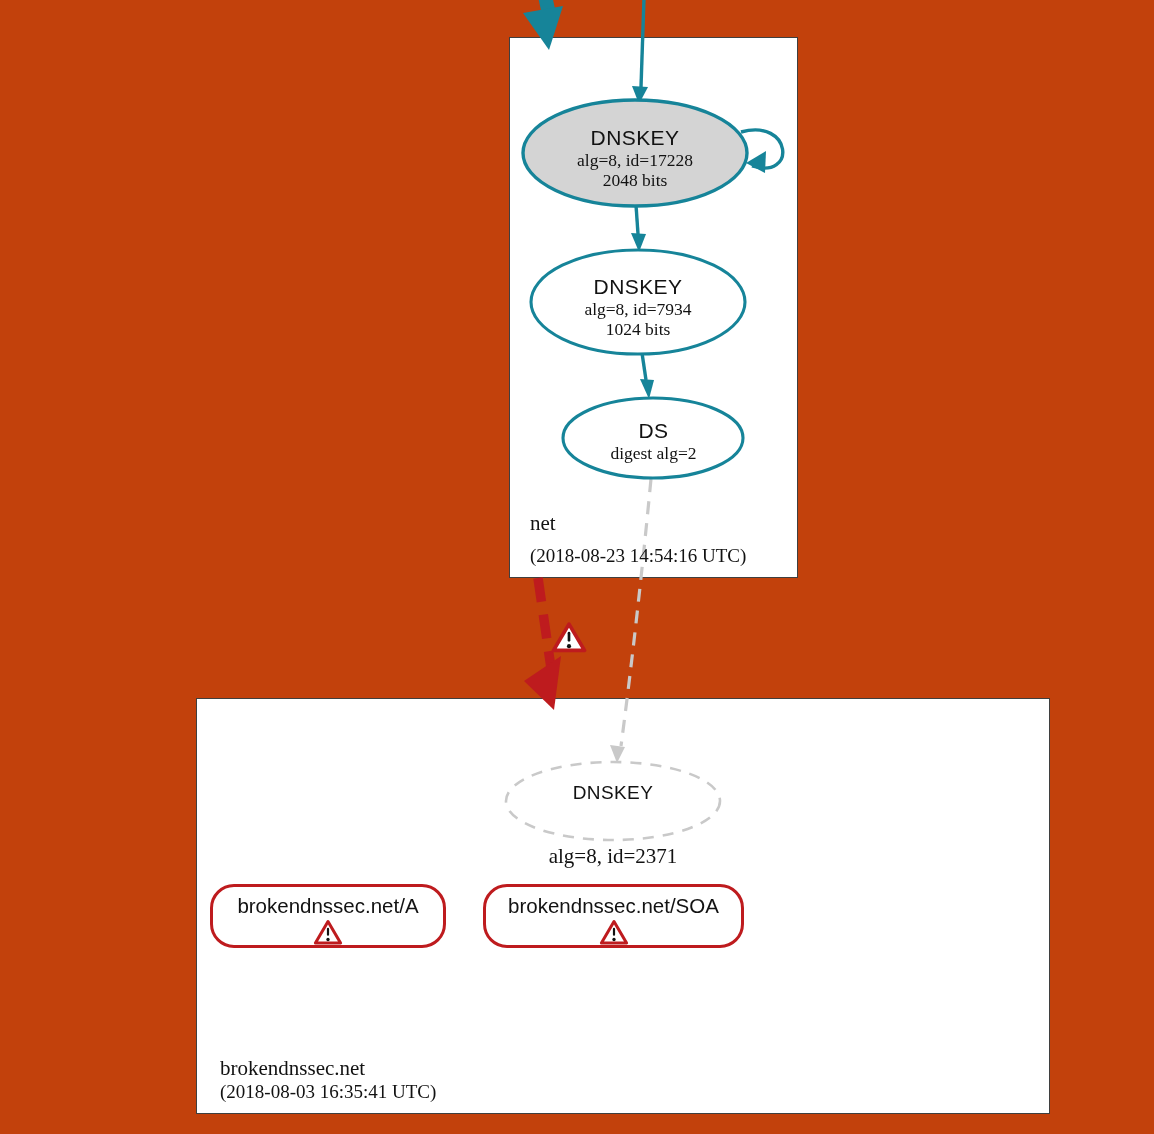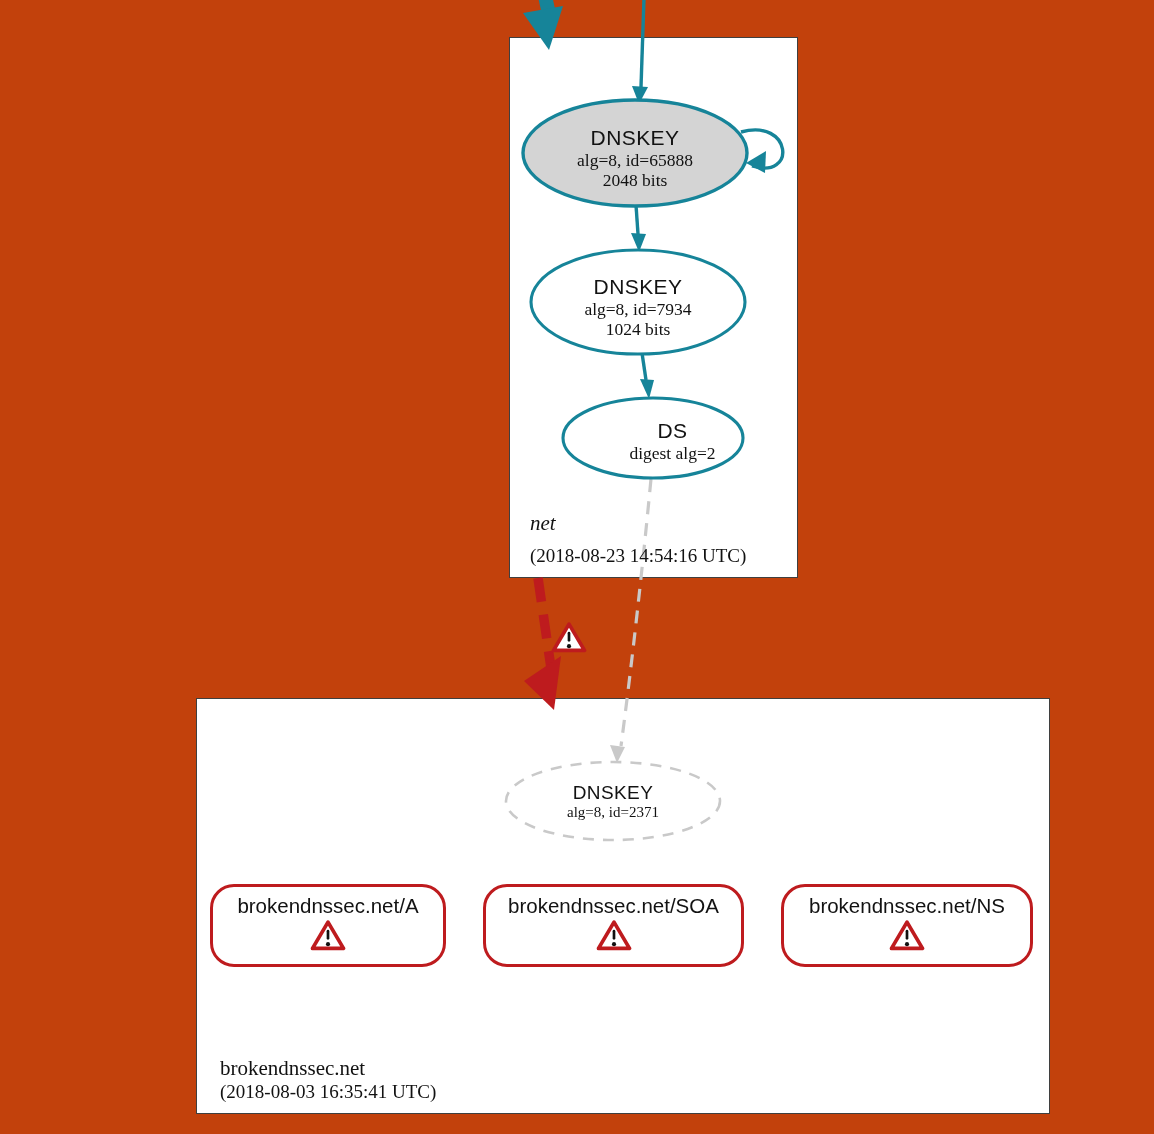--- a/index.html
+++ b/index.html
@@ -55,25 +55,25 @@
     font-size: 21px;
     letter-spacing: 0.4px;
     line-height: 1.15;
   }
   .node-detail {
     font-family: "Liberation Serif", serif;
     font-size: 17.5px;
     line-height: 1.15;
   }
   .node-text.small .node-title { font-size: 19px; }
-  .node-text.small .node-detail { font-size: 15px; }
+  .node-text.small .node-detail { font-size: 21px; margin-top: 40px; }
   .rrset {
     position: absolute;
     top: 884px;
-    height: 83px;
+    height: 64px;
     border: 3px solid var(--red);
     border-radius: 24px;
     background: #fff;
     display: flex;
     flex-direction: column;
     align-items: center;
     padding-top: 7px;
   }
   .rrset-label {
     font-family: "Liberation Sans", sans-serif;
@@ -142,31 +142,31 @@
     <ellipse class="node-ellipse filled" cx="635" cy="153" rx="112" ry="53"></ellipse>
     <ellipse class="node-ellipse" cx="638" cy="302" rx="107" ry="52"></ellipse>
     <ellipse class="node-ellipse" cx="653" cy="438" rx="90" ry="40"></ellipse>
     <ellipse class="node-ellipse dashed" cx="613" cy="801" rx="107" ry="39"></ellipse>
   </svg>
 
   <div class="layer">
 
     <div class="node-text" style="left:523px; top:126px; width:224px;">
       <div class="node-title">DNSKEY</div>
-      <div class="node-detail">alg=8, id=65888</div>
+      <div class="node-detail">alg=8, id=17228</div>
       <div class="node-detail">2048 bits</div>
     </div>
 
     <div class="node-text" style="left:531px; top:275px; width:214px;">
       <div class="node-title">DNSKEY</div>
       <div class="node-detail">alg=8, id=7934</div>
       <div class="node-detail">1024 bits</div>
     </div>
 
-    <div class="node-text" style="left:563px; top:419px; width:181px;margin-left:19px;">
+    <div class="node-text" style="left:563px; top:419px; width:181px;">
       <div class="node-title">DS</div>
       <div class="node-detail">digest alg=2</div>
     </div>
 
     <div class="node-text small" style="left:506px; top:782px; width:214px;">
       <div class="node-title">DNSKEY</div>
       <div class="node-detail">alg=8, id=2371</div>
     </div>
 
     <svg class="warn warn-free" width="36" height="32" viewBox="0 0 34 31">
@@ -186,29 +186,21 @@
 
     <div class="rrset" style="left:483px; width:261px;">
       <span class="rrset-label">brokendnssec.net/SOA</span>
       <svg class="warn" width="36" height="32" viewBox="0 0 34 31">
         <polygon points="17,3 32,28.5 2,28.5" fill="#fff" stroke="var(--red)" stroke-width="3.6" stroke-linejoin="round"></polygon>
         <rect x="15.7" y="10.5" width="2.6" height="9.5" rx="1.3" fill="#111"></rect>
         <circle cx="17" cy="24.4" r="2" fill="#111"></circle>
       </svg>
     </div>
 
-    <div class="rrset" style="left:781px; width:252px;">
-      <span class="rrset-label">brokendnssec.net/NS</span>
-      <svg class="warn" width="36" height="32" viewBox="0 0 34 31">
-        <polygon points="17,3 32,28.5 2,28.5" fill="#fff" stroke="var(--red)" stroke-width="3.6" stroke-linejoin="round"></polygon>
-        <rect x="15.7" y="10.5" width="2.6" height="9.5" rx="1.3" fill="#111"></rect>
-        <circle cx="17" cy="24.4" r="2" fill="#111"></circle>
-      </svg>
-    </div>
-
-    <div class="zone-name" style="left:530px; top:511px;font-style:italic;">net</div>
+
+    <div class="zone-name" style="left:530px; top:511px;">net</div>
     <div class="zone-ts" style="left:530px; top:545px;">(2018-08-23 14:54:16 UTC)</div>
 
     <div class="zone-name" style="left:220px; top:1056px;">brokendnssec.net</div>
     <div class="zone-ts" style="left:220px; top:1081px;">(2018-08-03 16:35:41 UTC)</div>
   </div>
 
 </div>
 
 </body></html>

